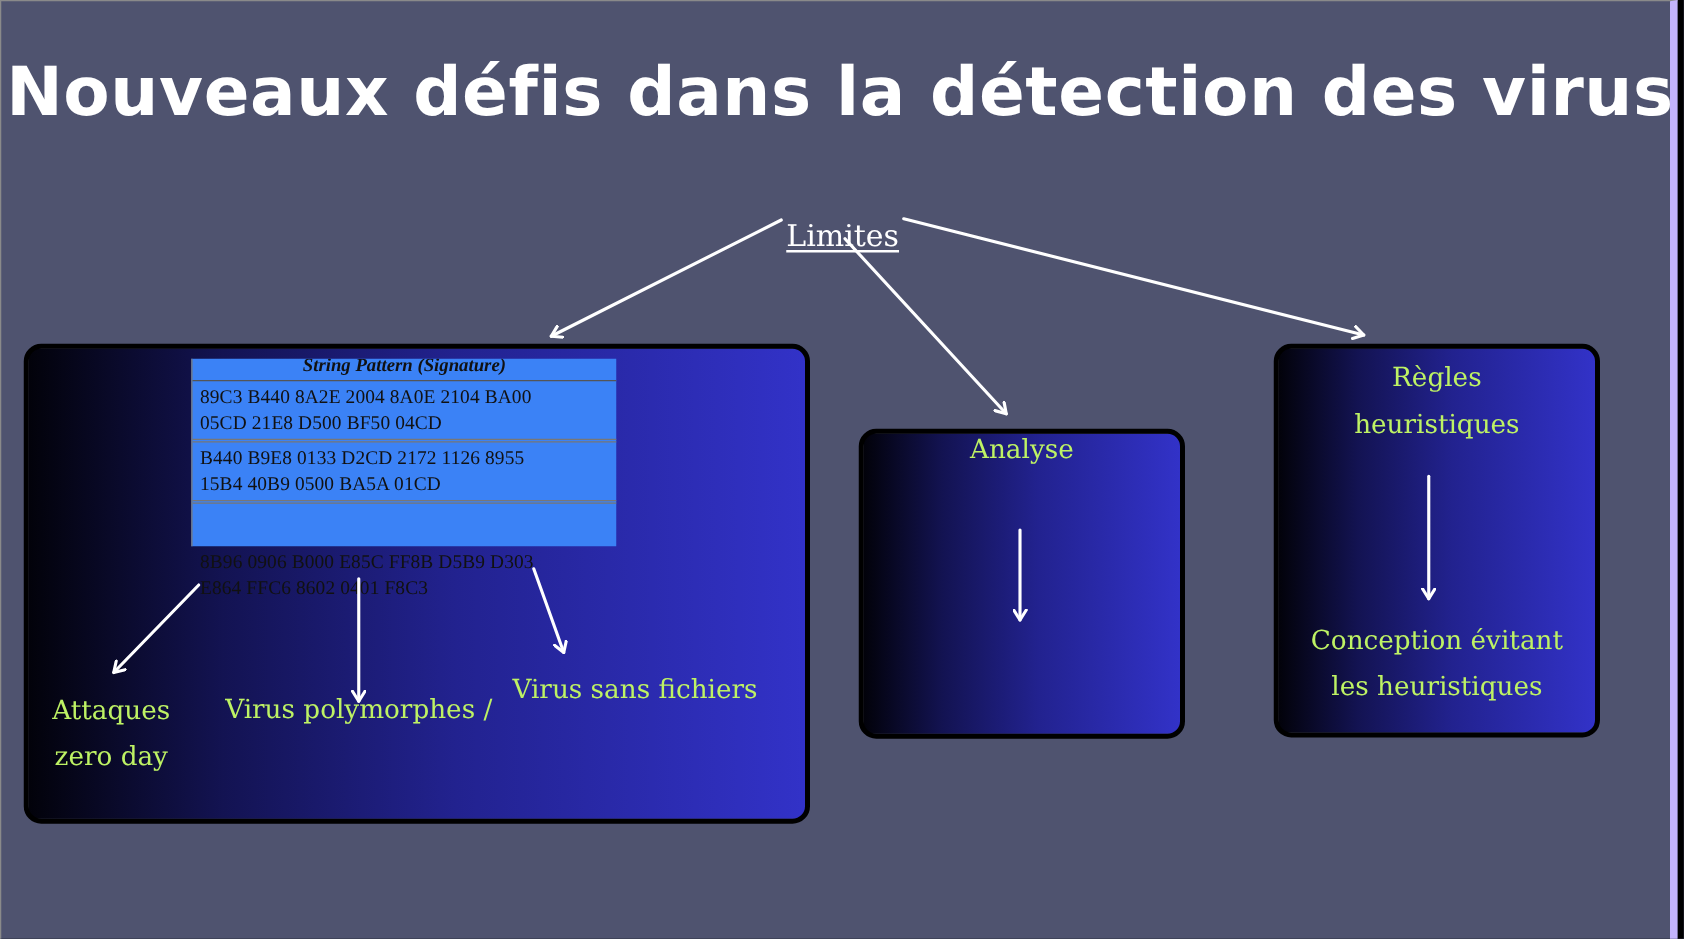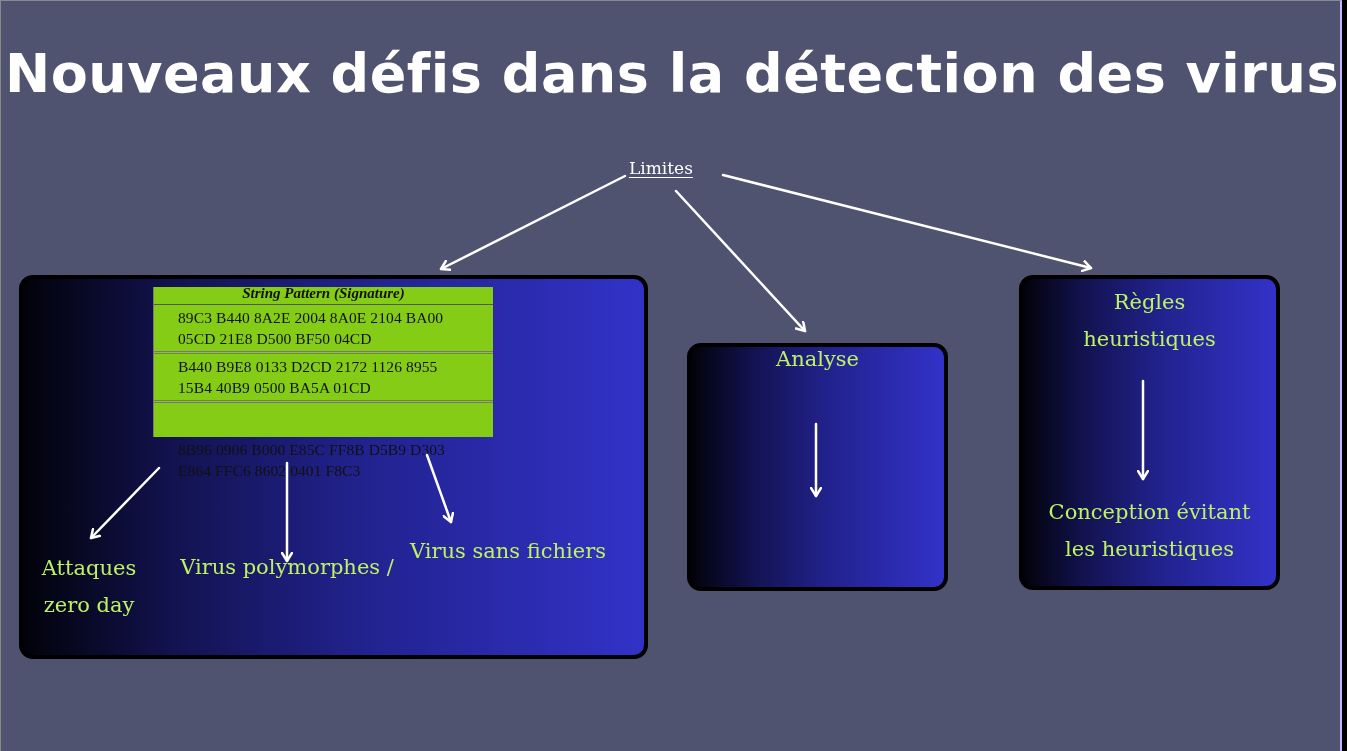--- a/index.html
+++ b/index.html
@@ -8,62 +8,62 @@
       background: #000;
       font-family: "DejaVu Serif", serif;
       position: relative;
     }
     .slide {
       position: absolute; left: 0; top: 0;
       width: 1342px; height: 751px;
       background: #4f536f;
       border-top: 1px solid #8a8a8a;
       border-left: 1px solid #8a8a8a;
-      border-right: 2px solid #c4b5fd;
+      border-right: 6px solid #c4b5fd;
       box-sizing: border-box;
       overflow: hidden;
     }
     .title {
       position: absolute; left: 0; top: 38px; width: 1342px;
       text-align: center; color: #fff;
       font-family: "DejaVu Sans", sans-serif;
       font-weight: bold; font-size: 54px; letter-spacing: 0.5px;
       line-height: 70px;
     }
     .limites {
-      position: absolute; left: 628px; top: 157px;
-      color: #fff; font-size: 17px; text-decoration: underline;
+      position: absolute; left: 628px; top: 174px;
+      color: #fff; font-size: 24px; text-decoration: underline;
       text-underline-offset: 3px;
     }
     .box {
       position: absolute; border: 4px solid #000; border-radius: 14px;
       background: linear-gradient(90deg, #02020a 0%, #131352 25%, #22228f 55%, #3232c8 100%);
       box-sizing: border-box;
     }
     .box-main { left: 18px; top: 274px; width: 629px; height: 384px; }
     .box-behav { left: 686px; top: 342px; width: 261px; height: 248px; }
     .box-heur { left: 1018px; top: 274px; width: 261px; height: 315px; }
     .label {
       position: absolute; color: #bef264; font-size: 21px; line-height: 37px;
       text-align: center; white-space: nowrap;
     }
     .sig-table {
       position: absolute; left: 152px; top: 286px; width: 340px; height: 150px;
-      background: #84cc16; color: #111;
+      background: #3b82f6; color: #111;
       font-family: "Liberation Serif", serif; font-size: 15.5px;
       border-left: 1px solid #777;
       box-sizing: border-box;
     }
     .sig-head {
       height: 17px; line-height: 13px; text-align: center;
       font-style: italic; font-weight: bold; font-size: 15px;
       border-bottom: 1px solid #555; overflow: hidden;
     }
     .sig-row {
-      padding: 2px 0 2px 24px; line-height: 21px; border-bottom: 1px solid #777;
+      padding: 2px 0 2px 6px; line-height: 21px; border-bottom: 1px solid #777;
       white-space: nowrap; letter-spacing: 0.1px;
     }
     .sig-row:last-child { border-bottom: none; margin-top: 34px; }
     .sig-row.double { border-bottom: 3px double #777; }
     svg.arrows { position: absolute; left: 0; top: 0; width: 1342px; height: 751px; pointer-events: none; }
   </style>
 </head>
 <body>
 
 <div class="slide">

